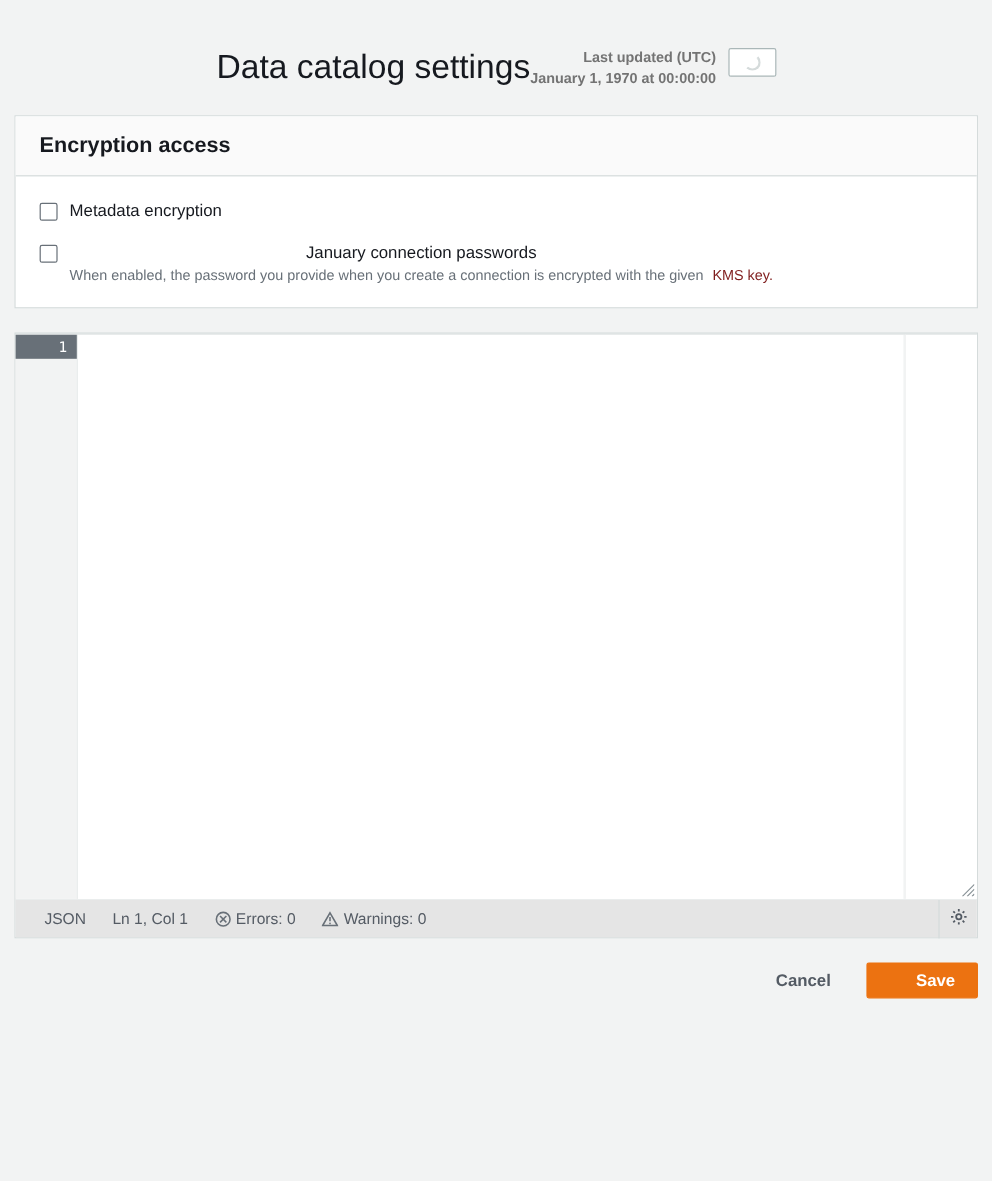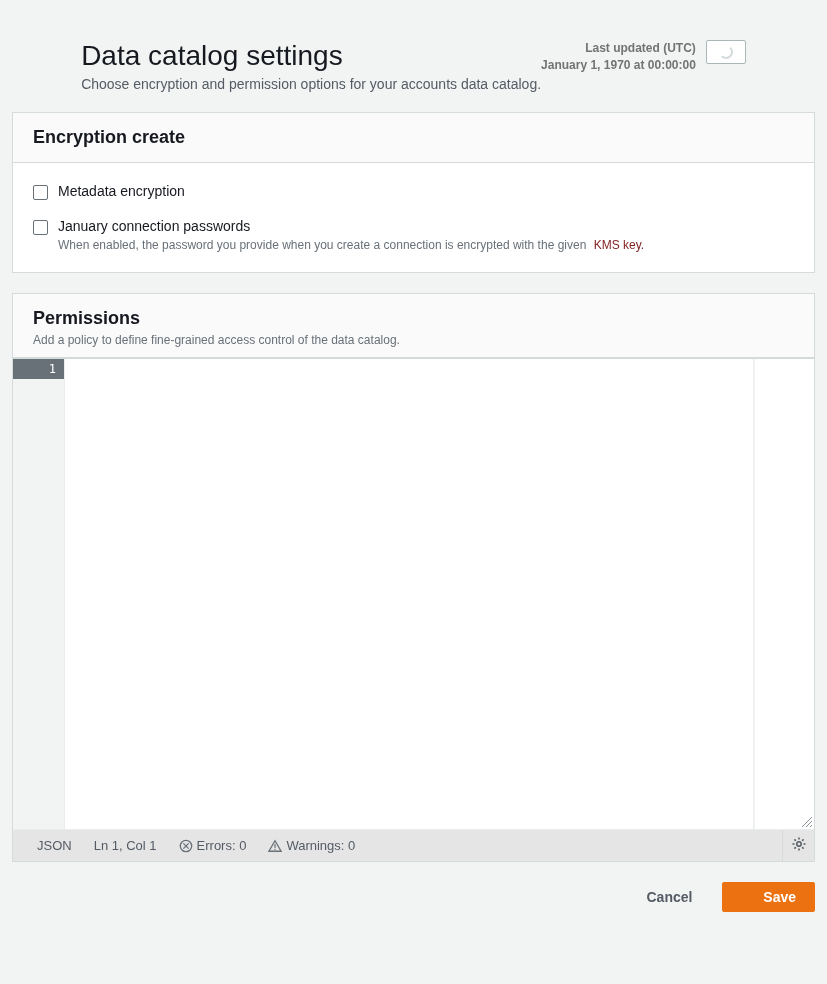--- a/index.html
+++ b/index.html
@@ -97,20 +97,21 @@
     border: 1px solid #687078;
     border-radius: 2px;
     flex-shrink: 0;
     margin-top: 2px;
     cursor: pointer;
     background: #fff;
   }
   .option-text .label {
     font-size: 14px;
     color: #16191f;
+    text-align: center;
   }
   .option-text .desc {
     font-size: 12px;
     color: #687078;
     margin-top: 4px;
   }
   .option-text .desc .link {
     color: #7f1d1d;
     cursor: pointer;
     margin-left: 4px;
@@ -222,36 +223,35 @@
   }
   .permissions-panel .panel-header { padding-bottom: 10px; }
   .permissions-panel .panel-body { padding: 0; }
 </style>
 </head>
 <body>
 
 <div class="page-header">
   <div class="page-header-left">
     <h1>Data catalog settings</h1>
-    <p>Choose encryption and permission options for your accounts data catalog.</p>
   </div>
   <div class="page-header-right">
     <div class="ts-block">
       <div>Last updated (UTC)</div>
       <div>January 1, 1970 at 00:00:00</div>
     </div>
     <div class="refresh-btn">
       <span class="spinner-icon"></span>
     </div>
   </div>
 </div>
 
 <div class="panel">
   <div class="panel-header">
-    <h2>Encryption create</h2>
+    <h2>Encryption access</h2>
   </div>
   <div class="panel-body">
     <div class="option-row">
       <div class="checkbox"></div>
       <div class="option-text">
         <div class="label">Metadata encryption</div>
       </div>
     </div>
     <div class="option-row">
       <div class="checkbox"></div>
@@ -260,24 +260,20 @@
         <div class="desc">
           <span>When enabled, the password you provide when you create a connection is encrypted with the given</span>
           <span class="link">KMS key.</span>
         </div>
       </div>
     </div>
   </div>
 </div>
 
 <div class="panel permissions-panel">
-  <div class="panel-header">
-    <h2>Permissions</h2>
-    <div class="sub">Add a policy to define fine-grained access control of the data catalog.</div>
-  </div>
   <div class="panel-body editor-area">
     <div class="editor-main">
       <div class="gutter">
         <div class="ln">1</div>
       </div>
       <div class="code-area">
         <div class="code-body"></div>
         <div class="minimap"></div>
         <div class="resize-handle">
           <svg viewBox="0 0 12 12" width="12" height="12">

